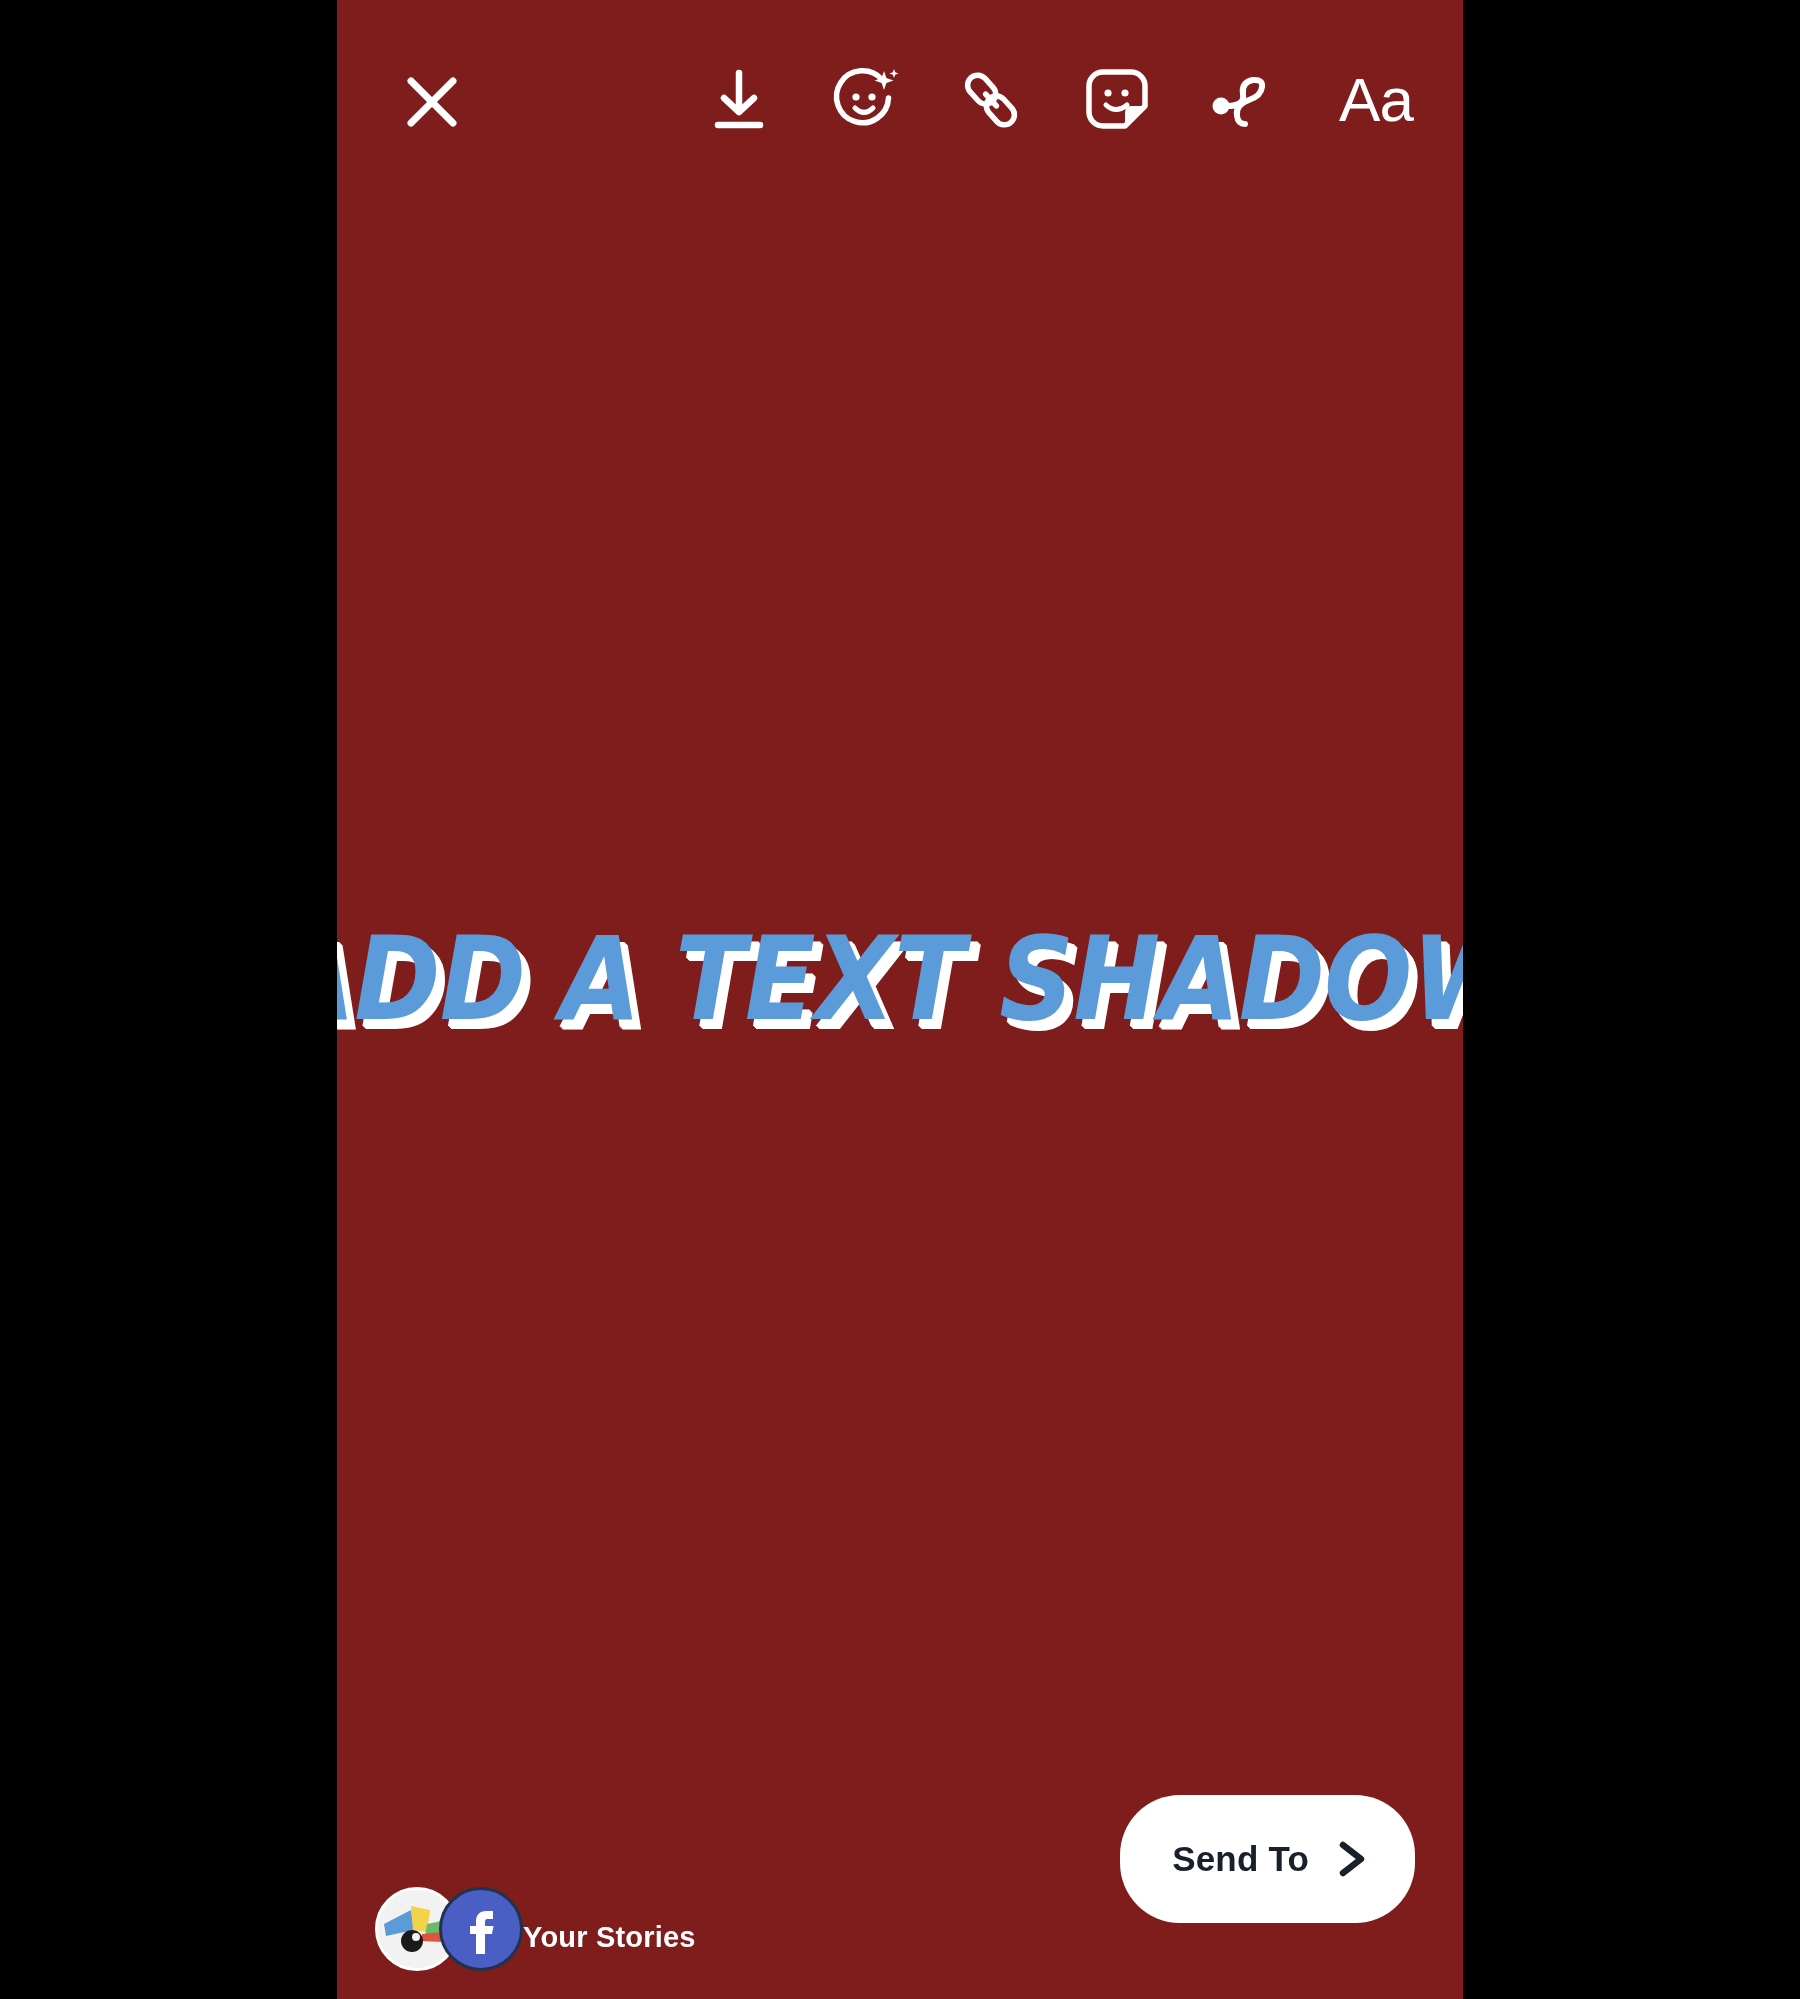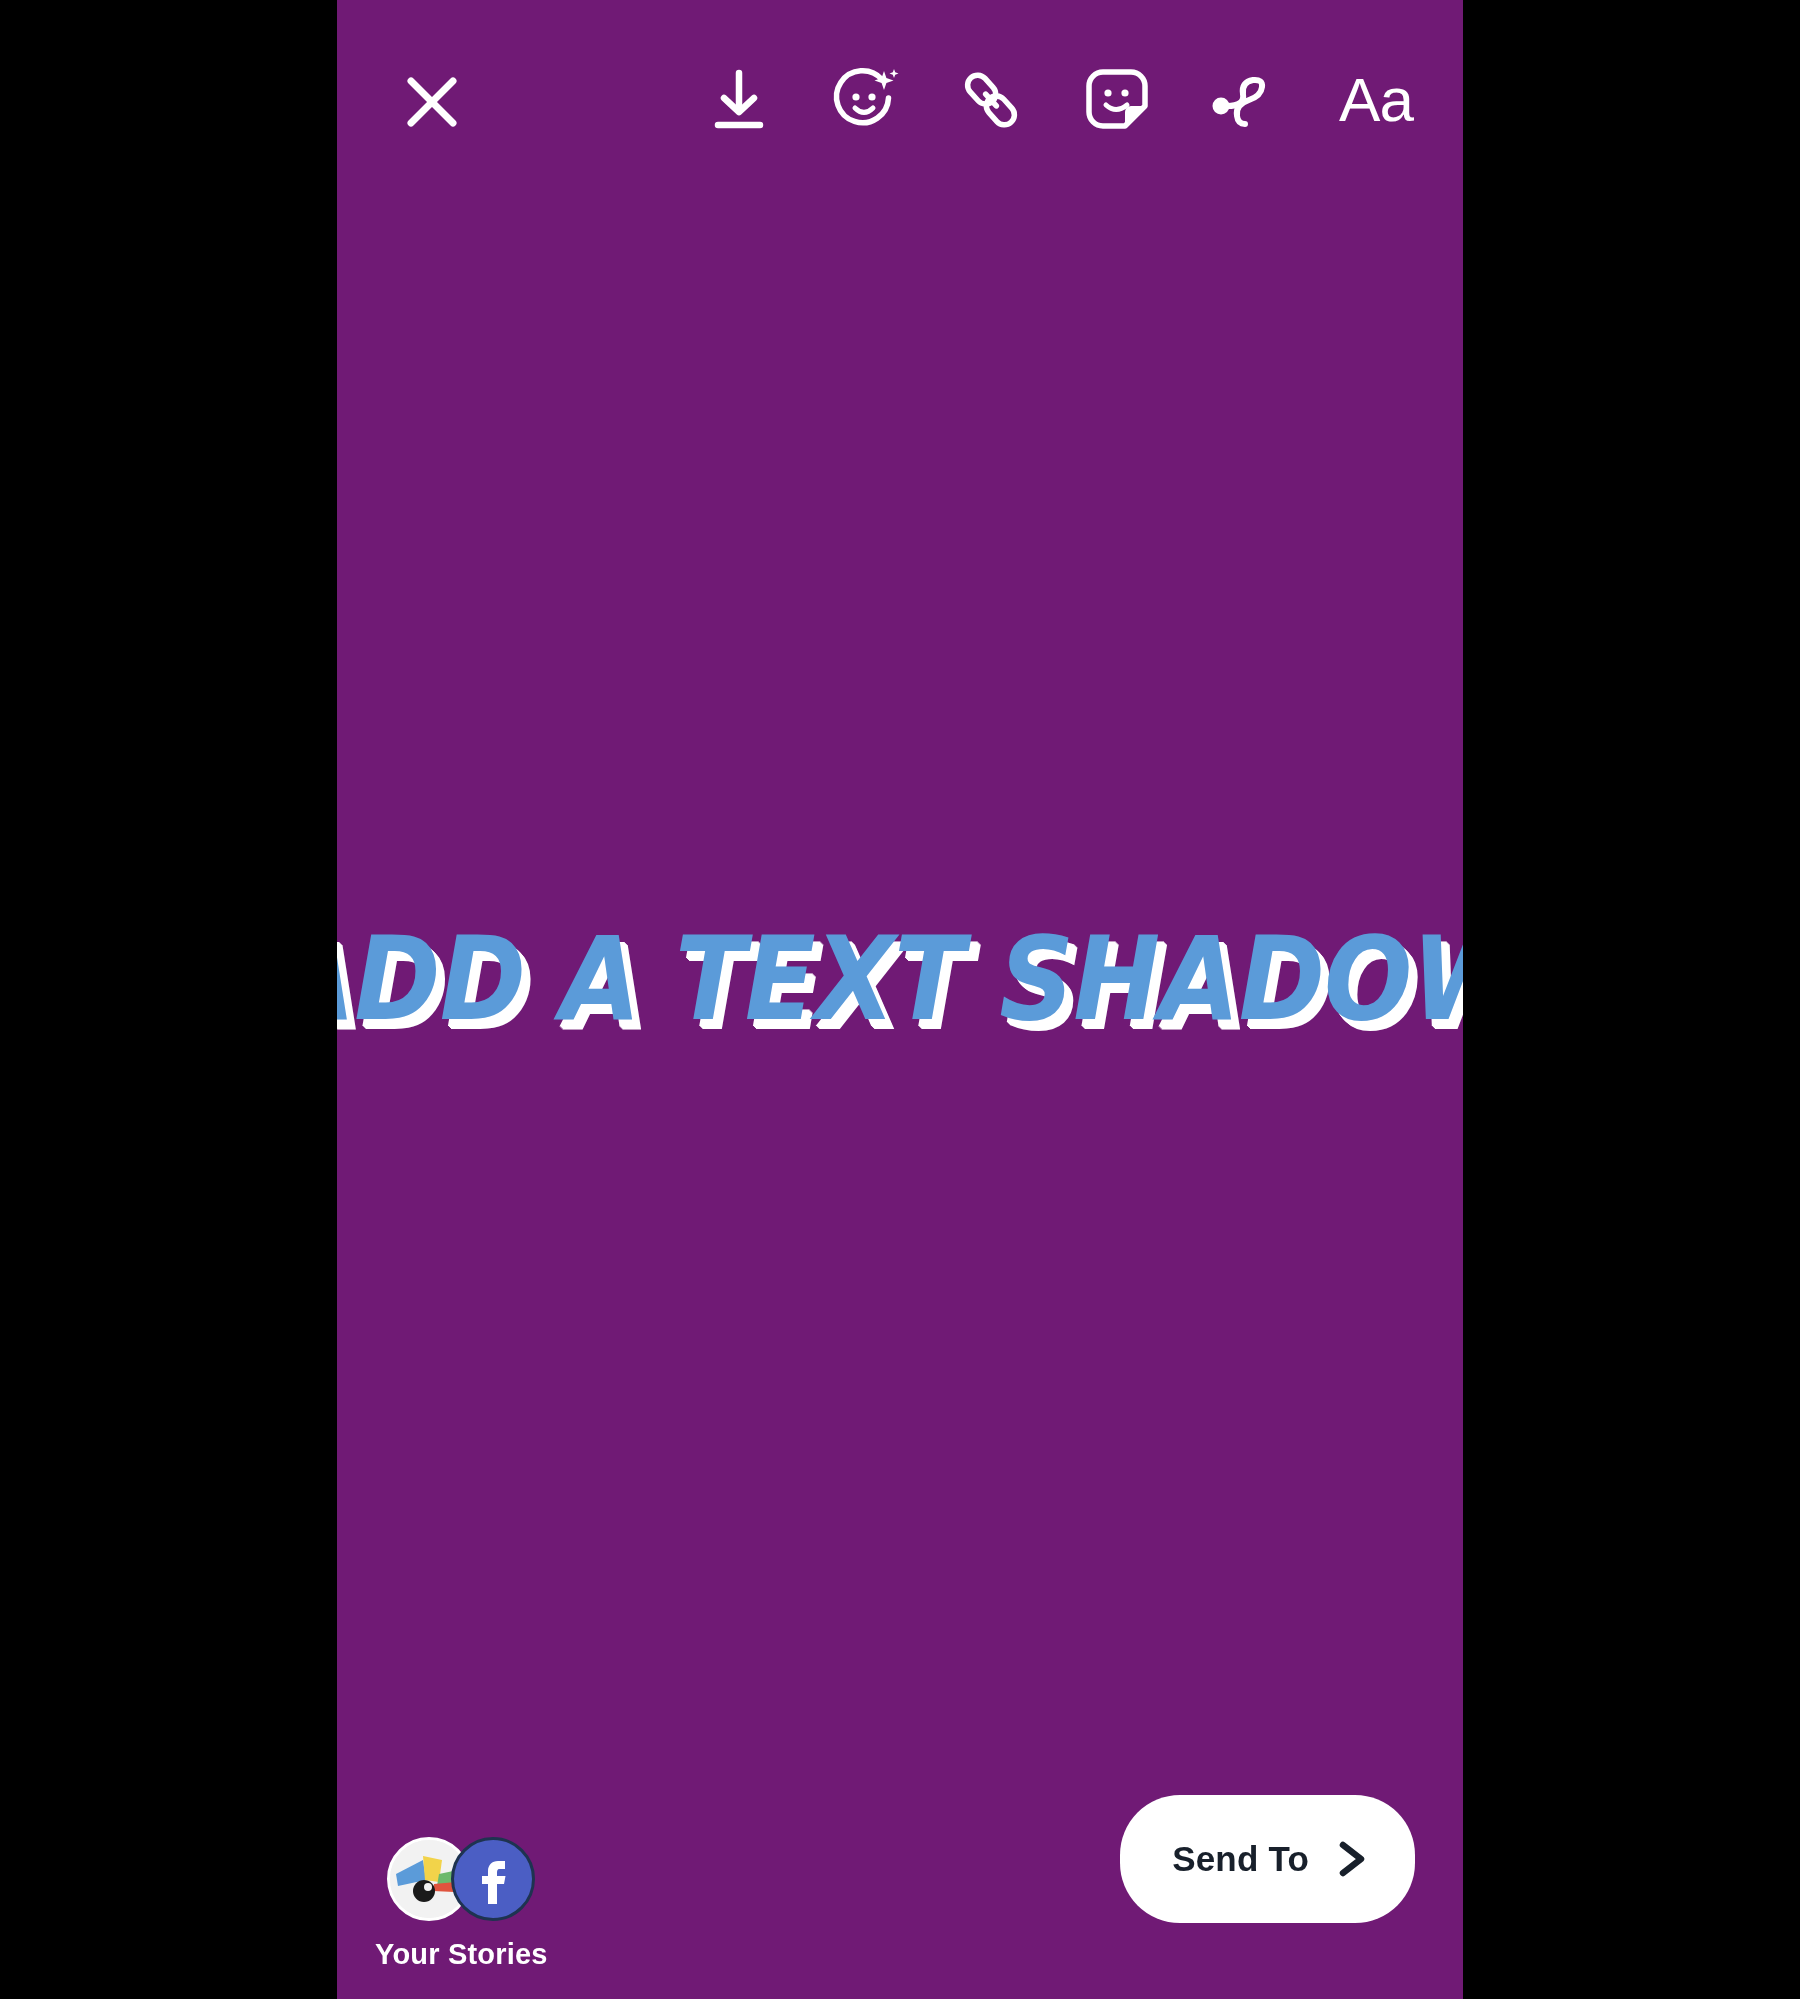--- a/index.html
+++ b/index.html
@@ -15,21 +15,21 @@
     font-family: "Liberation Sans", sans-serif;
   }
 
   
   #story-canvas {
     position: absolute;
     left: 337px;
     top: 0;
     width: 1126px;
     height: 1999px;
-    background: #701a75;
+    background: #7f1d1d;
     overflow: hidden;
   }
 
   
   #top-toolbar {
     position: absolute;
     left: 0;
     top: 0;
     width: 100%;
     height: 200px;
@@ -104,21 +104,21 @@
     bottom: 0;
     width: 100%;
     height: 250px;
     box-sizing: border-box;
     padding: 0 48px 28px 38px;
     display: flex;
     align-items: flex-end;
   }
   .audience-option {
     display: flex;
-    flex-direction: column;
+    flex-direction: row;
     align-items: center;
     cursor: pointer;
     margin-right: 46px;
   }
   .audience-label {
     color: #ffffff;
     font-size: 29px;
     font-weight: 700;
     margin-top: 17px;
     letter-spacing: 0.2px;

